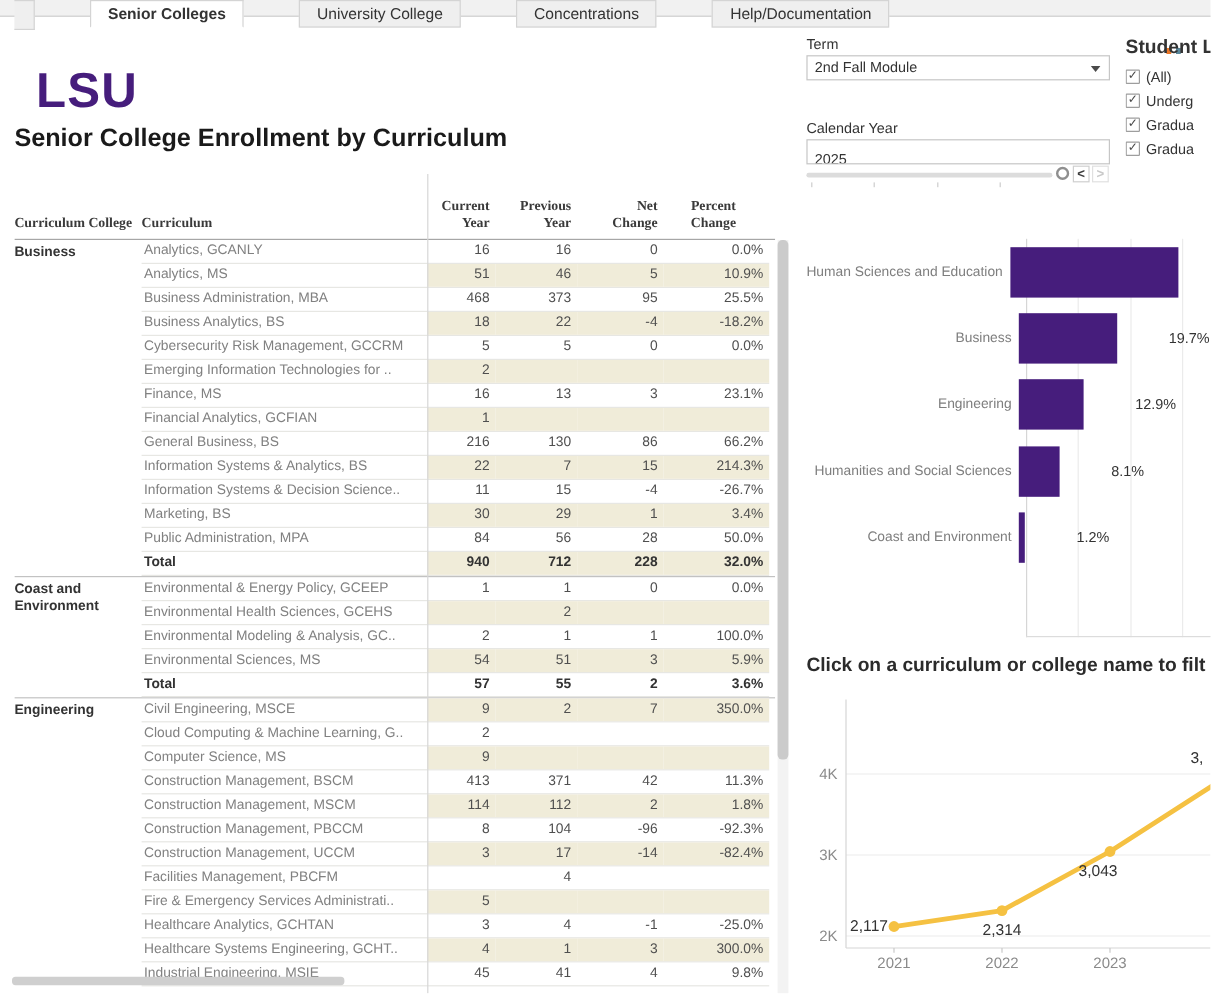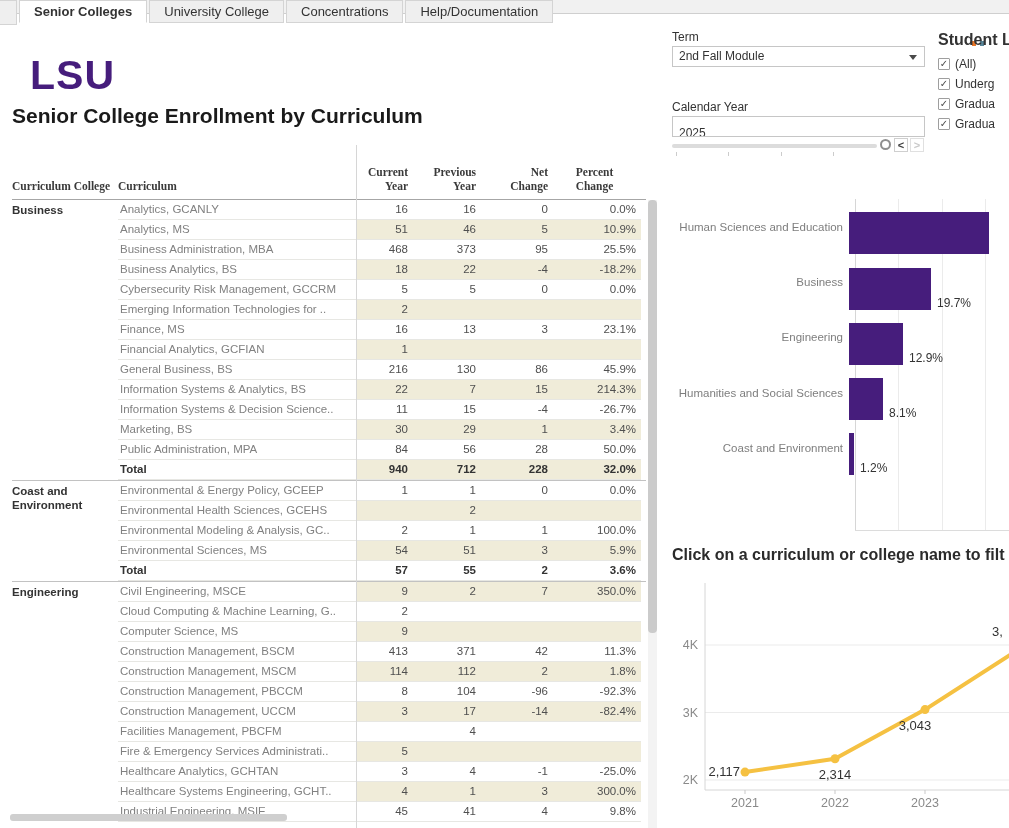--- a/index.html
+++ b/index.html
@@ -2,21 +2,21 @@
 <html><head>
 <meta charset="utf-8">
 <style>
   html,body{margin:0;padding:0;background:#fff;}
   #app{position:relative;width:1009px;height:828px;overflow:hidden;background:#fff;
        font-family:"Liberation Sans",sans-serif;color:#333;}
 
   
   .topstrip{position:absolute;left:0;top:0;width:1009px;height:13px;background:#f1f1f1;
             border-bottom:1px solid #cfcfcf;}
-  .tabs{position:absolute;left:0;top:0;height:24px;display:flex;}
+  .tabs{position:absolute;left:12px;top:0;height:24px;display:flex;gap:44px;}
   .tab-sliver{width:16px;height:23px;background:#efefef;border:1px solid #d4d4d4;border-left:none;}
   .tab{padding:0 14px;line-height:21px;height:21px;font-size:13px;background:#efefef;
        border:1px solid #d4d4d4;margin-left:2px;color:#333;white-space:nowrap;cursor:pointer;}
   .tab.active{background:#fff;font-weight:bold;border-bottom-color:#fff;}
   .tbx-frag{position:absolute;left:972px;top:32px;width:16px;height:6px;}
   .tbx-frag i{display:inline-block;width:4px;height:5px;margin-right:4px;}
 
   
   .logo{position:absolute;left:30px;top:52px;font-size:41px;font-weight:800;color:#461d7c;
         letter-spacing:1px;}
@@ -81,21 +81,21 @@
        color:#4a4a4a;margin-right:5px;flex:0 0 auto;}
   .chk-label{font-size:12px;color:#333;}
 
   
   .barchart{position:absolute;left:672px;top:199px;width:337px;height:332px;}
   .bgrid{position:absolute;top:0;width:1px;height:332px;}
   .b-baseline{position:absolute;left:183px;bottom:0;width:154px;height:1px;background:#dcdcdc;}
   .brow{position:relative;display:flex;align-items:center;height:55.3px;}
   .blabel{width:177px;box-sizing:border-box;padding-right:6px;text-align:right;font-size:11.5px;
         color:#7e7e7e;white-space:nowrap;cursor:pointer;}
-  .bplot{position:relative;flex:1;display:flex;align-items:flex-end;height:100%;}
+  .bplot{position:relative;flex:1;display:flex;align-items:center;height:100%;gap:37px;}
   .bar{height:42px;cursor:pointer;}
   .bval{margin-left:6px;font-size:12px;color:#333;}
 
   
   .line-title{position:absolute;left:672px;top:546px;width:337px;font-size:16px;font-weight:600;
         color:#2b2b2b;white-space:nowrap;overflow:hidden;}
   .linechart{position:absolute;left:672px;top:575px;width:337px;height:253px;overflow:hidden;}
   .linechart svg{display:block;}
   .tick{font-size:12.5px;fill:#8a8a8a;font-family:"Liberation Sans",sans-serif;}
   .plabel{font-size:13px;fill:#333;font-family:"Liberation Sans",sans-serif;}
@@ -187,21 +187,21 @@
               <div class="cell num w-cur">1</div>
               <div class="cell num w-prev"></div>
               <div class="cell num w-net"></div>
               <div class="cell num w-pct"></div>
             </div>
             <div class="trow">
               <div class="cell cur">General Business, BS</div>
               <div class="cell num w-cur">216</div>
               <div class="cell num w-prev">130</div>
               <div class="cell num w-net">86</div>
-              <div class="cell num w-pct">45.9%</div>
+              <div class="cell num w-pct">66.2%</div>
             </div>
             <div class="trow band">
               <div class="cell cur">Information Systems &amp; Analytics, BS</div>
               <div class="cell num w-cur">22</div>
               <div class="cell num w-prev">7</div>
               <div class="cell num w-net">15</div>
               <div class="cell num w-pct">214.3%</div>
             </div>
             <div class="trow">
               <div class="cell cur">Information Systems &amp; Decision Science..</div>

